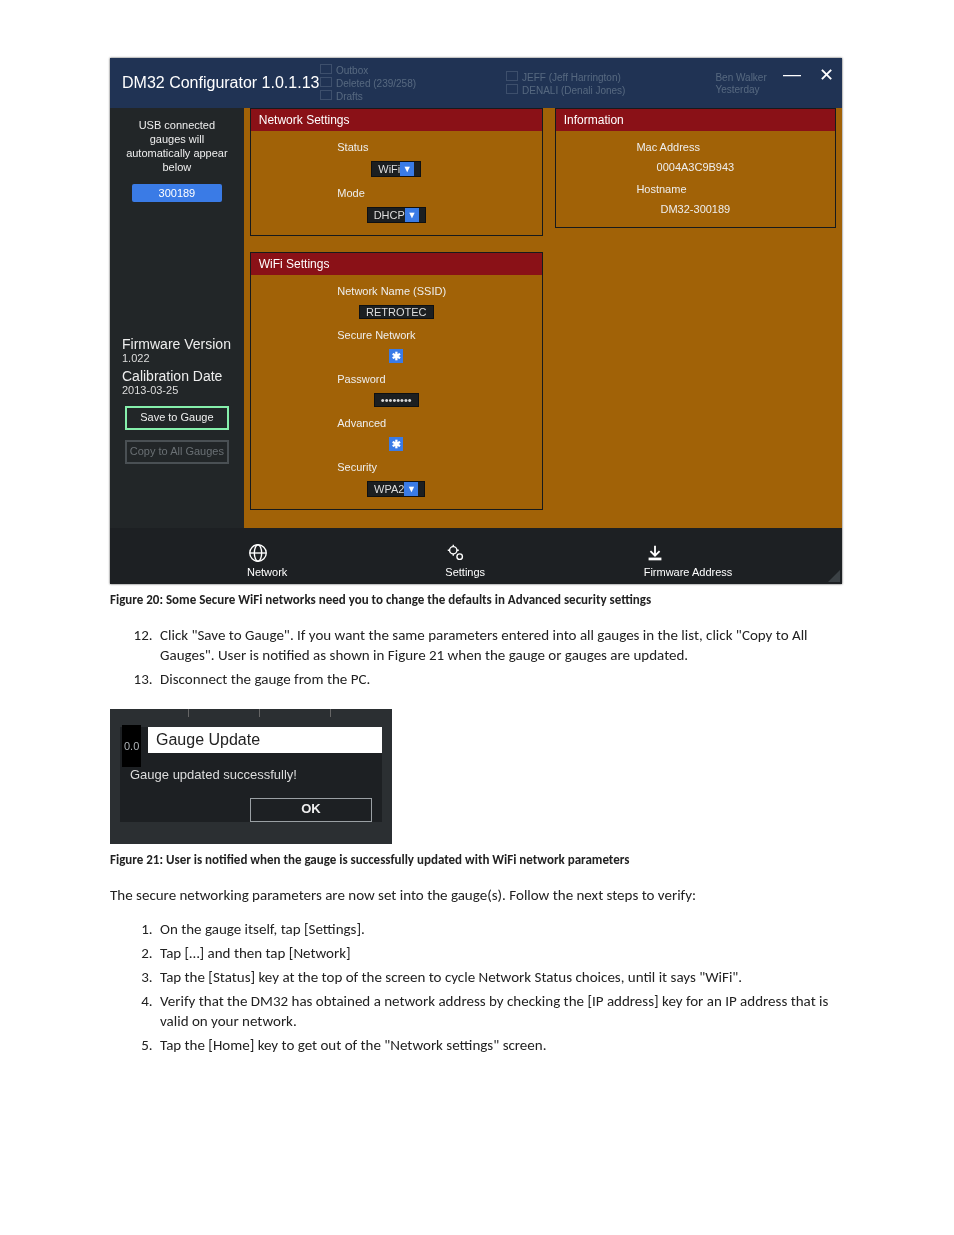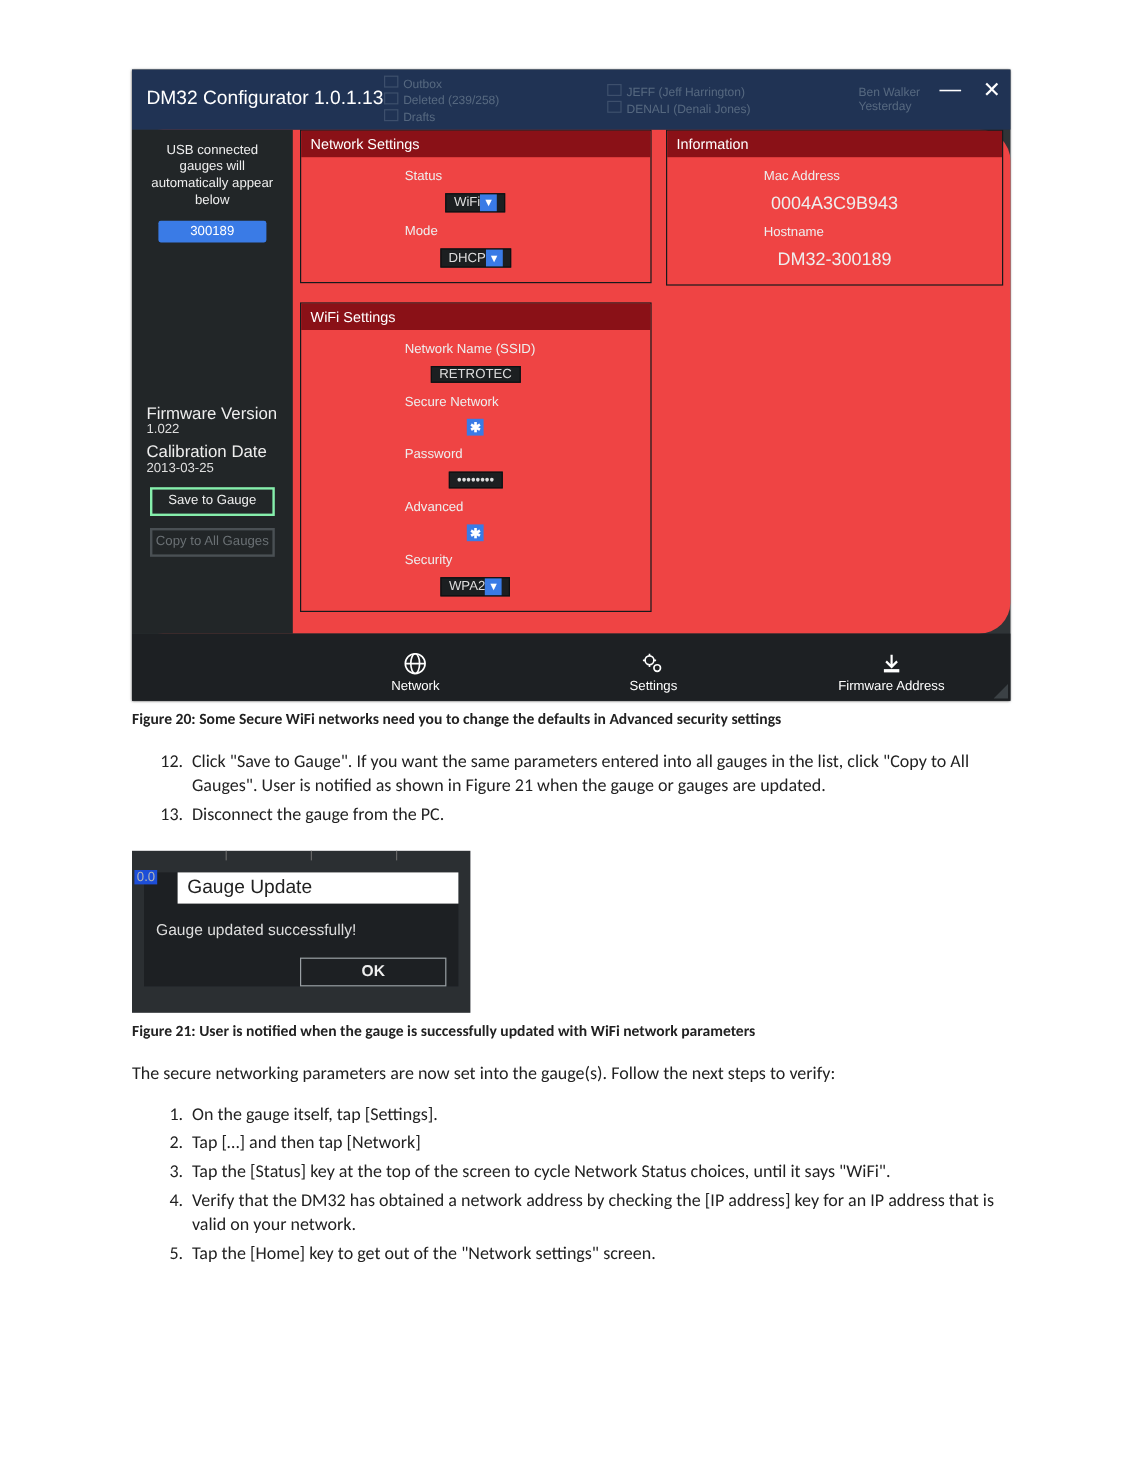--- a/index.html
+++ b/index.html
@@ -46,22 +46,21 @@
   .ghost-col { display:flex; flex-direction:column; gap:1px; }
   .ghost-ico { display:inline-block; width:10px; height:8px; border:1px solid #b8c9cf; margin-right:4px; opacity:.55;}
   .titlebar .winbtns {
     position:absolute; right:8px; top:6px;
     display:flex; gap:18px; color:#fff; font-size:18px; font-weight:300;
   }
   .winbtns span { cursor:pointer; }
 
   .main-area {
     display: flex;
-    background: #ef4444;
-    border-radius: 26px;
+    background: #a16207;
   }
   .sidebar {
     width: 137px;
     padding: 10px 0 10px 0;
     background: #222628;
     display: flex; flex-direction: column; align-items: center;
   }
   .side-text { font-size:11px; color:#eee; text-align:center; line-height:14px; padding:0 6px;}
   .device-chip {
     margin-top:10px;
@@ -101,28 +100,28 @@
   .select .caret {
     width:14px; height:14px; background:#3a7be6; color:#fff;
     display:flex; align-items:center; justify-content:center;
     font-size:9px;
   }
   .checkbox {
     width:14px; height:14px; background:#3a7be6; color:#fff;
     display:flex; align-items:center; justify-content:center;
     font-size:11px; font-weight:bold;
   }
-  .info-value { color:#eee; font-size:15px; }
+  .info-value { color:#eee; font-size:11px; }
 
   .bottom-tabs {
     display:flex; height:56px; background:#1d2023; color:#fff;
     align-items:flex-end;
   }
   .tab-spacer { width:137px; }
-  .tab { flex:1; display:flex; flex-direction:column; align-items:center; gap:2px;
+  .tab { flex:1; display:flex; flex-direction:column; gap:2px;
          padding-bottom:6px; font-size:11px; }
   .tab svg { width:22px; height:22px; }
   .resize-grip {
     position:absolute; right:2px; bottom:2px; width:12px; height:12px;
   }
   .resize-grip::before {
     content:""; position:absolute; right:0; bottom:0; width:0; height:0;
     border-left:12px solid transparent; border-bottom:12px solid #3b4145;
   }
 
@@ -135,21 +134,21 @@
   ol.num-lower > li { margin-bottom:4px; line-height:20px; padding-left:4px;}
 
   
   .dialog-frame {
     width: 262px; background:#2b2f32; padding:12px 10px 10px 10px;
     position:relative; color:#eee; font-family:"Segoe UI", Arial, sans-serif;
     margin-bottom:6px;
   }
   .dialog-frame .ruler { position:absolute; top:0; left:78px; display:flex; gap:70px; }
   .dialog-frame .ruler span { width:1px; height:8px; background:#666; display:block; }
-  .dialog-frame .edge-label { position:absolute; left:2px; top:16px; font-size:11px; color:#aeb3b7; background:#1d4ed8; padding:0 2px; }
+  .dialog-frame .edge-label { position:absolute; left:12px; top:16px; font-size:11px; color:#aeb3b7; background:#000000; padding:15px 2px; }
   .dialog-box {
     background:#1d2023; margin-top:6px;
   }
   .dialog-title {
     background:#fff; color:#222; font-size:16px; padding:4px 8px;margin-left:28px;
   }
   .dialog-msg { color:#ddd; font-size:13px; padding:14px 10px 16px 10px; }
   .dialog-btn {
     width:120px; height:22px; line-height:20px; text-align:center;
     color:#eee; border:1px solid #9aa0a4; margin:0 10px 12px auto;

